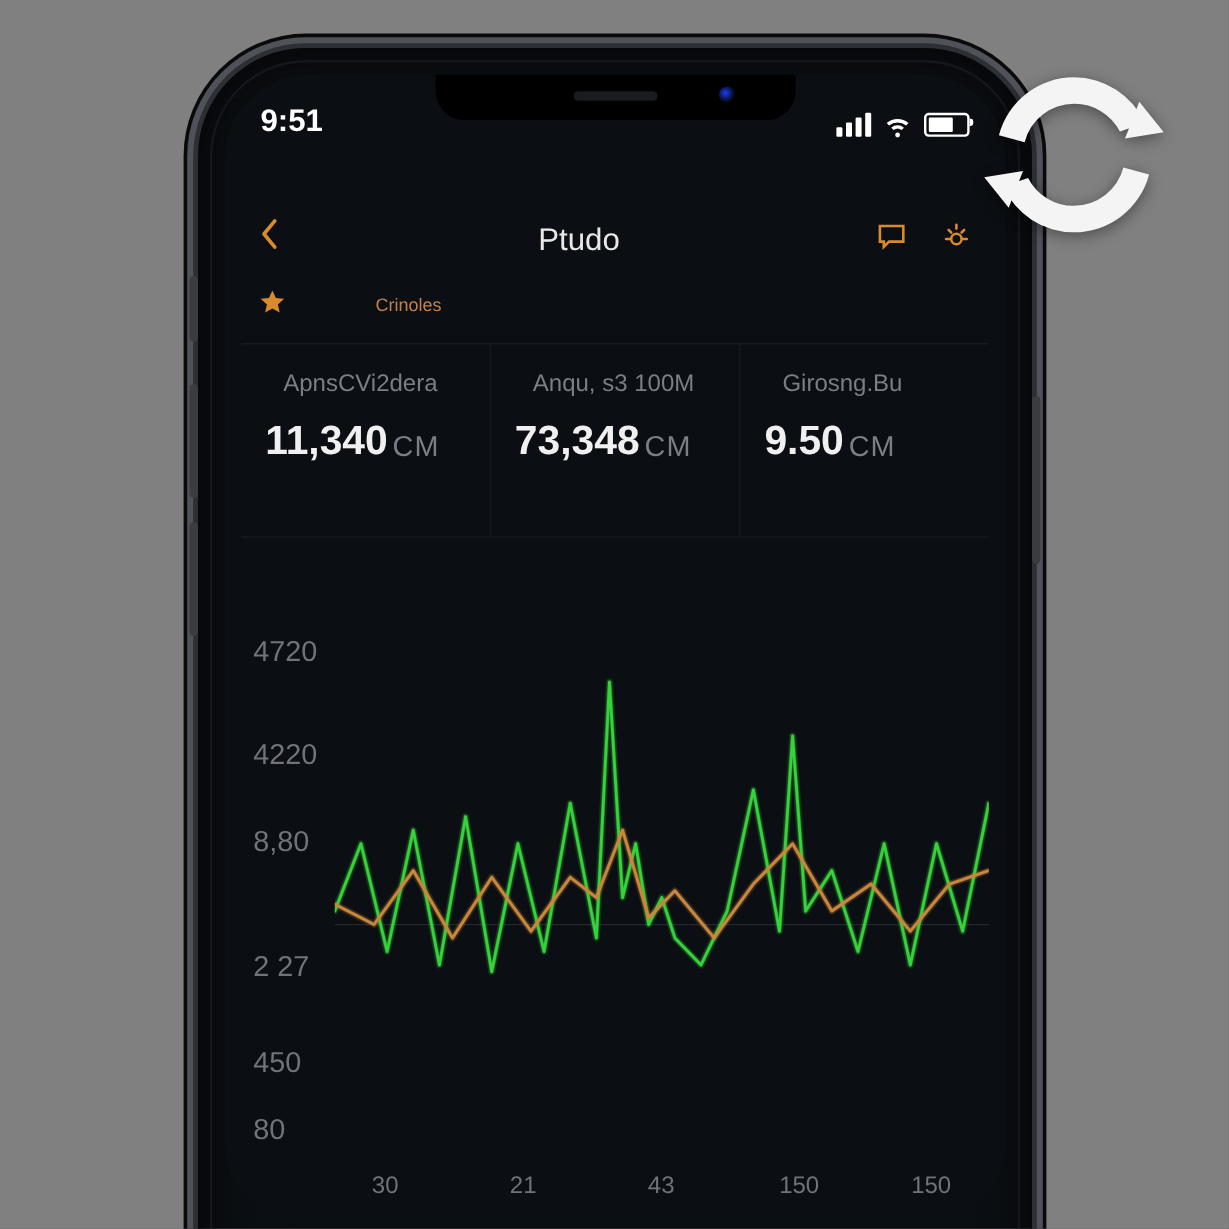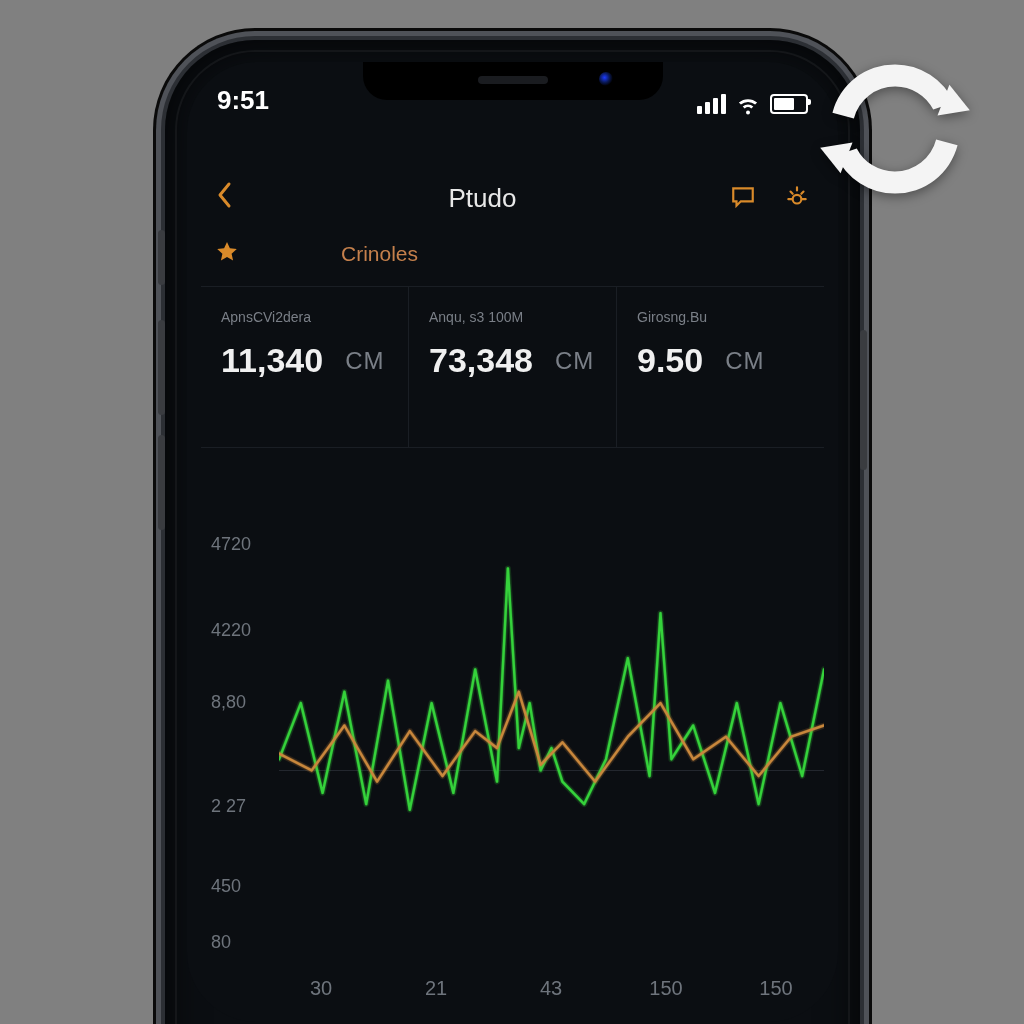--- a/index.html
+++ b/index.html
@@ -35,36 +35,36 @@
   
   .hdr{position:absolute;left:0;right:0;top:118px;display:flex;align-items:center;justify-content:space-between;padding:0 28px;box-sizing:border-box;}
   .back{color:#d98a2a;font-size:30px;font-weight:300;}
   .title{color:#e8e8e8;font-size:26px;font-weight:500;}
   .hdr-icons{display:flex;gap:28px;align-items:center;}
   .hicon{color:#d98a2a;}
 
   
   .tabs{position:absolute;left:0;right:0;top:178px;display:flex;align-items:center;padding:0 28px;box-sizing:border-box;gap:22px;}
   .star{color:#d98a2a;}
-  .tab{color:#c5804c;font-size:21px;margin-left:80px;}
+  .tab{color:#c5804c;font-size:15px;margin-left:52px;}
 
   
   .grid{position:absolute;left:14px;right:14px;top:224px;height:160px;border-top:1px solid #1a1e24;border-bottom:1px solid #1a1e24;display:flex;}
   .cell{flex:1;border-right:1px solid #1a1e24;padding:22px 20px 0;box-sizing:border-box;}
   .cell:last-child{border-right:none;}
-  .cell .lbl{color:#7a7f87;font-size:14px;white-space:nowrap;overflow:hidden;}
-  .cell .val{margin-top:16px;display:flex;align-items:center;gap:22px;}
+  .cell .lbl{color:#7a7f87;font-size:20px;white-space:nowrap;overflow:hidden;margin-left:15px;}
+  .cell .val{margin-top:16px;display:flex;align-items:flex-end;gap:4px;}
   .cell .num{color:#f0f0f0;font-size:34px;font-weight:600;}
   .cell .unit{color:#7a7f87;font-size:24px;letter-spacing:1px;}
 
   .section-lbl{position:absolute;left:0;right:0;top:406px;text-align:center;color:#7d838c;font-size:20px;}
 
   
   .chart{position:absolute;left:14px;right:14px;top:448px;height:490px;}
-  .ylabel{position:absolute;left:10px;color:#6e747c;font-size:18px;transform:translateY(-50%);}
+  .ylabel{position:absolute;left:10px;color:#6e747c;font-size:24px;transform:translateY(-50%);}
   .xlabel{position:absolute;bottom:0;color:#6e747c;font-size:20px;transform:translateX(-50%);}
   .gridline{position:absolute;left:78px;right:0;height:0;border-top:1px solid #23272e;}
   .plot{position:absolute;left:78px;right:0;top:0;height:440px;}
   .plot svg{width:100%;height:100%;display:block;}
 
   
   .refresh{position:absolute;right:44px;top:44px;width:170px;height:170px;}
   .refresh svg{width:100%;height:100%;filter:drop-shadow(0 3px 6px rgba(0,0,0,.4));}
 
 </style>

